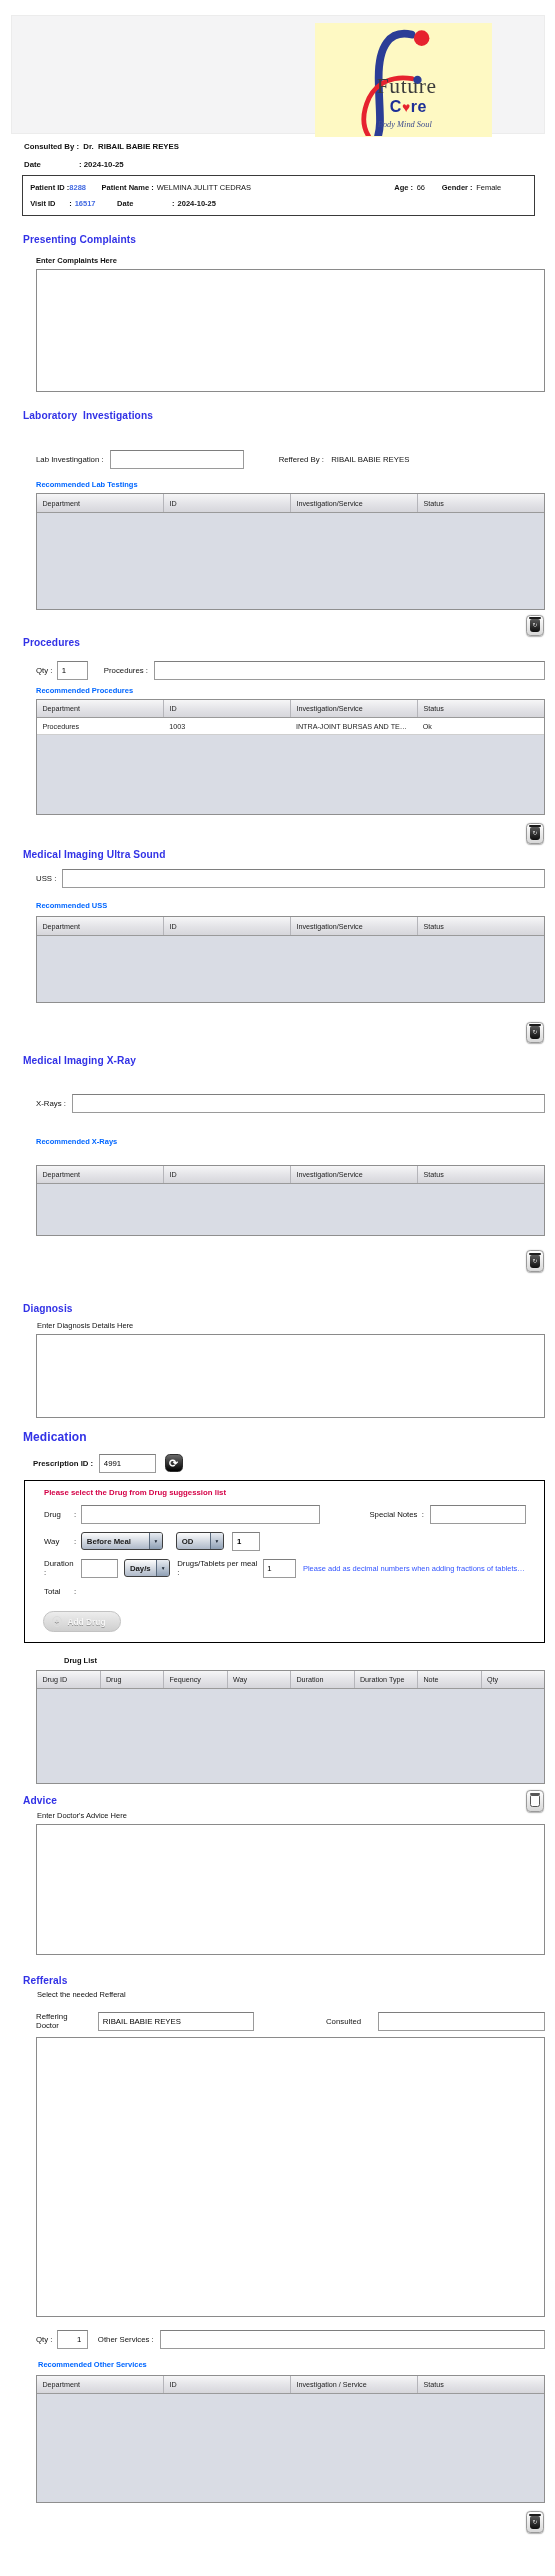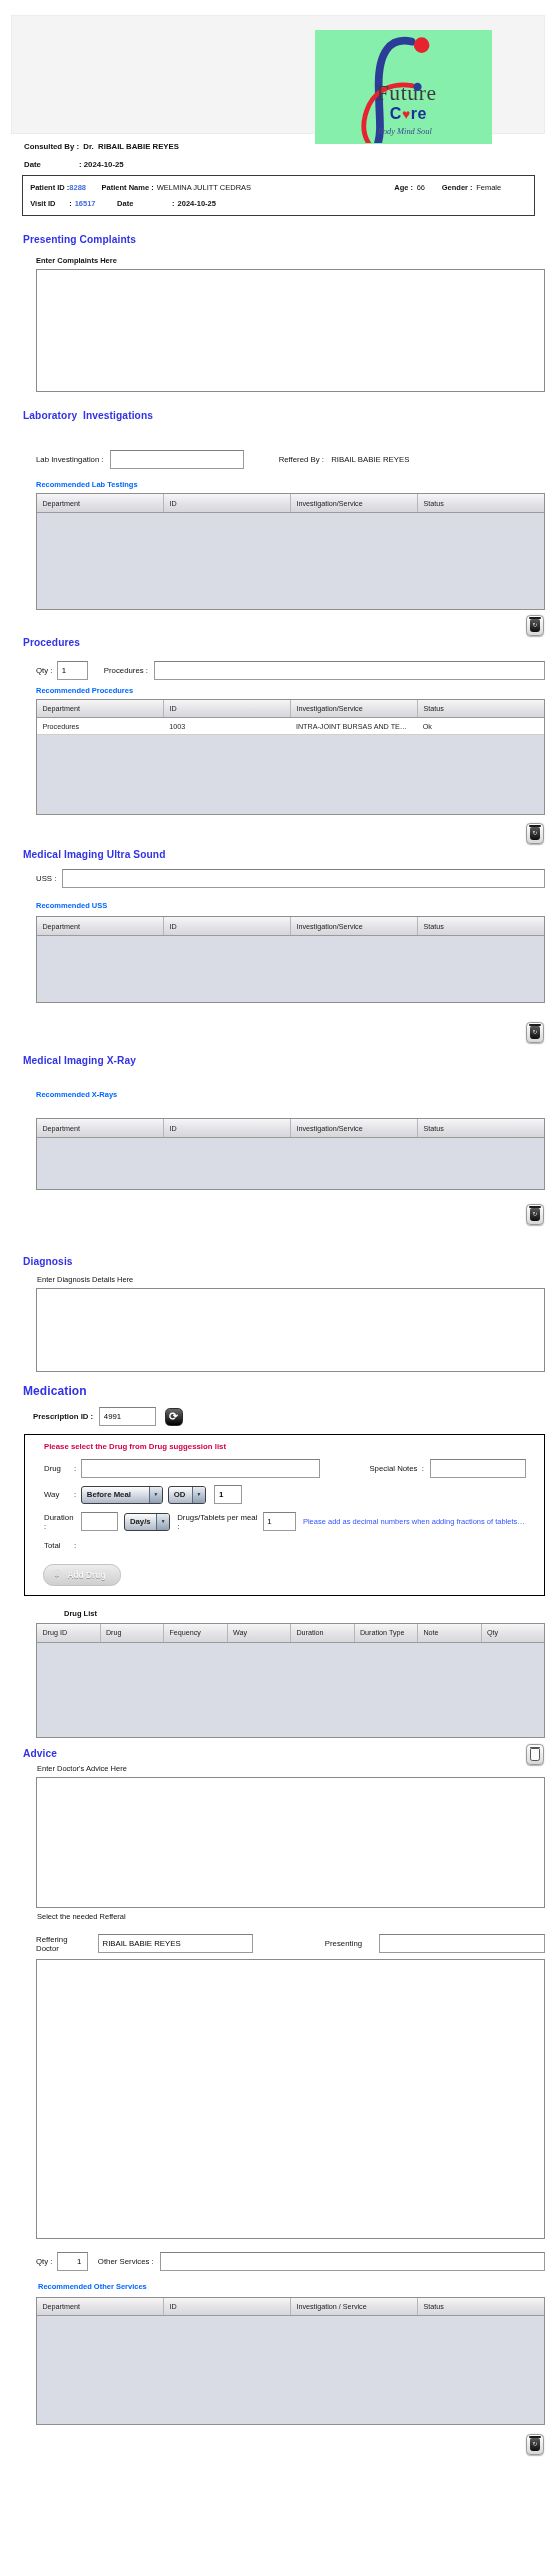--- a/index.html
+++ b/index.html
@@ -4,21 +4,21 @@
 <style>
   html,body{margin:0;padding:0;background:#fff;}
   body{width:556px;height:2576px;overflow:hidden;font-family:"Liberation Sans",sans-serif;color:#111;font-size:7.8px;}
   .pre{white-space:pre;}
 
   
   .letterhead{position:relative;margin:15px 10.8px 0 10.8px;height:117px;background:#f4f4f5;border:0.6px solid #ececec;}
   .lh-text{position:absolute;left:34px;top:12px;}
   .lh-title{font-weight:bold;font-size:8px;color:#222;padding-bottom:2.4px;border-bottom:1.2px solid #c09090;display:inline-block;}
   .lh-addr{margin-top:4.2px;line-height:11.4px;font-size:7.5px;color:#2c2c2c;}
-  .logo-box{position:absolute;left:303px;top:14px;width:177px;height:114px;background:#86efac;}
+  .logo-box{position:absolute;left:303px;top:7px;width:177px;height:114px;background:#fef9c3;}
   .logo-svg{position:absolute;left:39px;top:2.4px;}
   .logo-future{position:absolute;left:62px;top:51px;font-family:"Liberation Serif",serif;font-size:21.5px;color:#3c3c3c;letter-spacing:0.6px;}
   .logo-care{position:absolute;left:75px;top:75px;font-size:16px;font-weight:bold;color:#1d2f96;letter-spacing:0.6px;}
   .logo-care .heart{color:#e6232e;font-size:13.7px;}
   .logo-tagline{position:absolute;left:63px;top:97px;font-family:"Liberation Serif",serif;font-style:italic;font-size:8.4px;color:#3d4c8e;}
 
   
   .consult{margin:7.8px 0 0 24px;font-weight:bold;font-size:7.8px;}
   .consult-row2{margin-top:9px;}
   .date-lbl{display:inline-block;width:55px;}
@@ -202,20 +202,24 @@
   </div>
   <div class="icon-row" style="margin-top:19px;">
     <button class="trash-btn">
         <span class="bin">↻</span>
       </button>
   </div>
 </div>
 
 <div>
   <div class="h1" style="margin-top:12px;">Medical Imaging X-Ray</div>
+  <div class="field-row" style="margin-top:27.5px;">
+    <span>X-Rays :</span>
+    <input class="inp" style="flex: 1 1 0%; margin-left: 6px; margin-right: 10.8px;">
+  </div>
   <div class="link" style="margin-top:24px;">Recommended X-Rays</div>
   <div class="tbl" style="margin-top:19px;">
     <div class="thead">
       <div class="th">Department</div>
       <div class="th">ID</div>
       <div class="th">Investigation/Service</div>
       <div class="th">Status</div>
     </div>
     <div class="tbody" style="height:51px;"></div>
   </div>
@@ -250,21 +254,21 @@
       <span class="pre" style="margin-left:auto;">Special Notes  :</span>
       <input class="inp" style="width: 96px; margin-left: 6px;">
     </div>
     <div class="med-row">
       <span class="med-lbl">Way</span>
       <span>:</span>
       <div class="dd" style="width:82px;margin-left:4.8px;">
         <span class="dd-val" style="flex:1;">Before Meal</span>
         <span class="dd-arr">▼</span>
       </div>
-      <div class="dd" style="width:38px;margin-left:5px;">
+      <div class="dd" style="width:48px;margin-left:13px;">
         <span class="dd-val" style="flex:1;">OD</span>
         <span class="dd-arr">▼</span>
       </div>
       <input class="inp" style="width: 27.5px; margin-left: 8.4px; font-weight: bold;" value="1">
     </div>
     <div class="med-row">
       <span>Duration :</span>
       <input class="inp" style="width: 37px; margin-left: 4.8px;">
       <div class="dd" style="width:48px;margin-left:6px;">
         <span class="dd-val" style="flex:1;">Day/s</span>
@@ -305,25 +309,26 @@
   </div>
 </div>
 
 <div>
   <div class="h1" style="margin-top:-16.7px;">Advice</div>
   <div class="lbl-plain" style="margin-top:4.8px;">Enter Doctor's Advice Here</div>
   <textarea class="box" style="height: 131px;"></textarea>
 </div>
 
 <div>
+  <div class="h1" style="margin-top:20.3px;">Refferals</div>
   <div class="lbl-plain" style="margin-top:3.6px;">Select the needed Refferal</div>
   <div class="field-row" style="margin-top:13px;">
     <span>Reffering Doctor</span>
     <input class="inp" style="width: 160px; margin-left: 7.2px;" value="RIBAIL BABIE REYES">
-    <span style="margin-left:72px;">Presenting</span>
+    <span style="margin-left:72px;">Consulted</span>
     <input class="inp" style="width: 172px; margin-left: 16.7px; margin-right: 10.8px;">
   </div>
   <div class="ref-listbox"></div>
 </div>
 
 <div>
   <div class="field-row" style="margin-top:13px;">
     <span>Qty :</span>
     <input class="inp" style="width: 31px; margin-left: 4.8px; text-align: right; padding-right: 6px;" value="1">
     <span style="margin-left:9.6px;">Other Services :</span>

